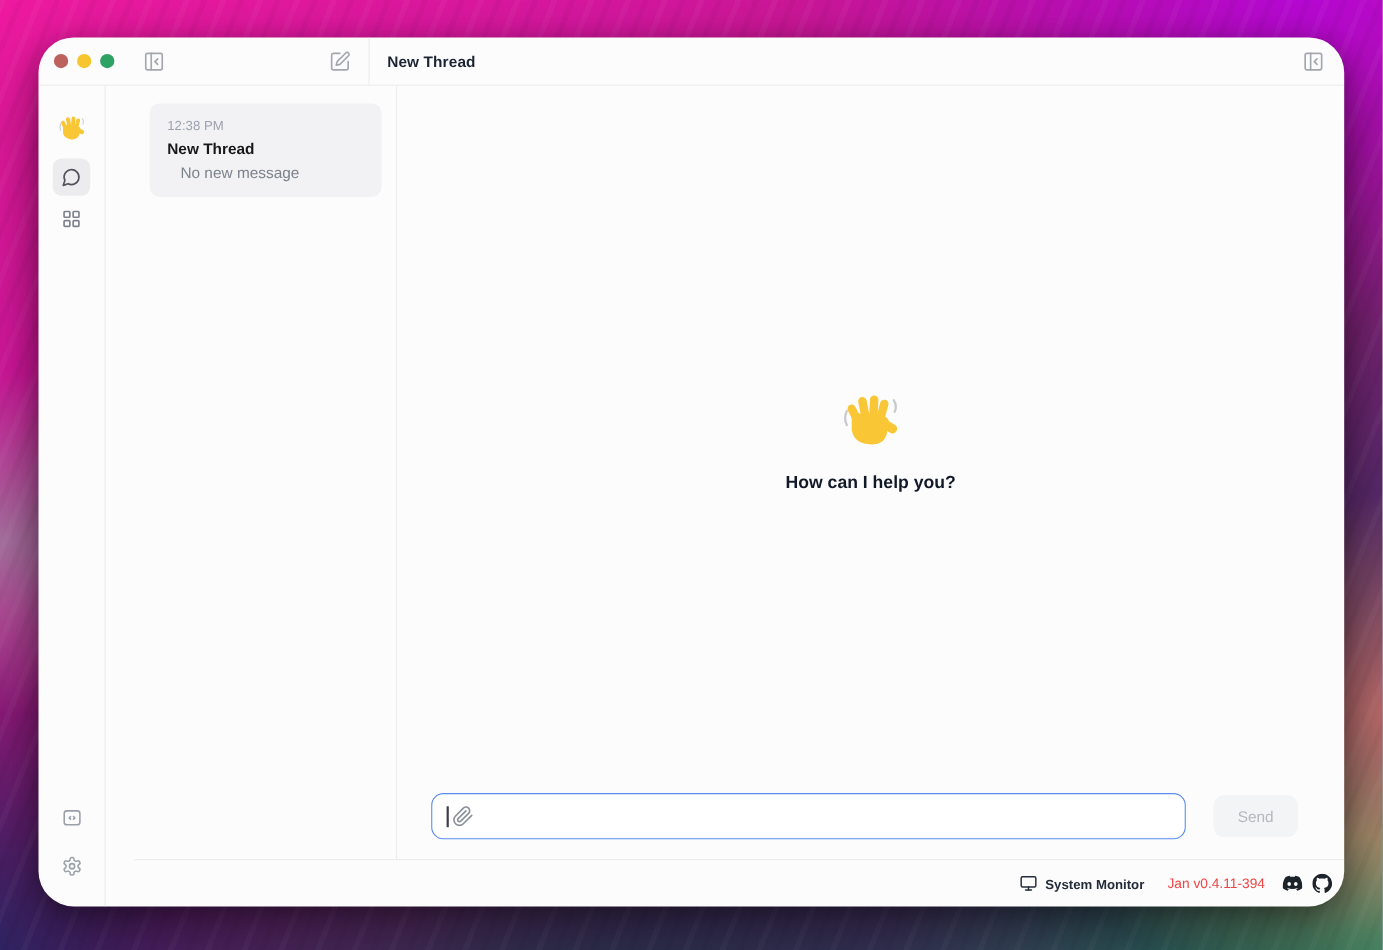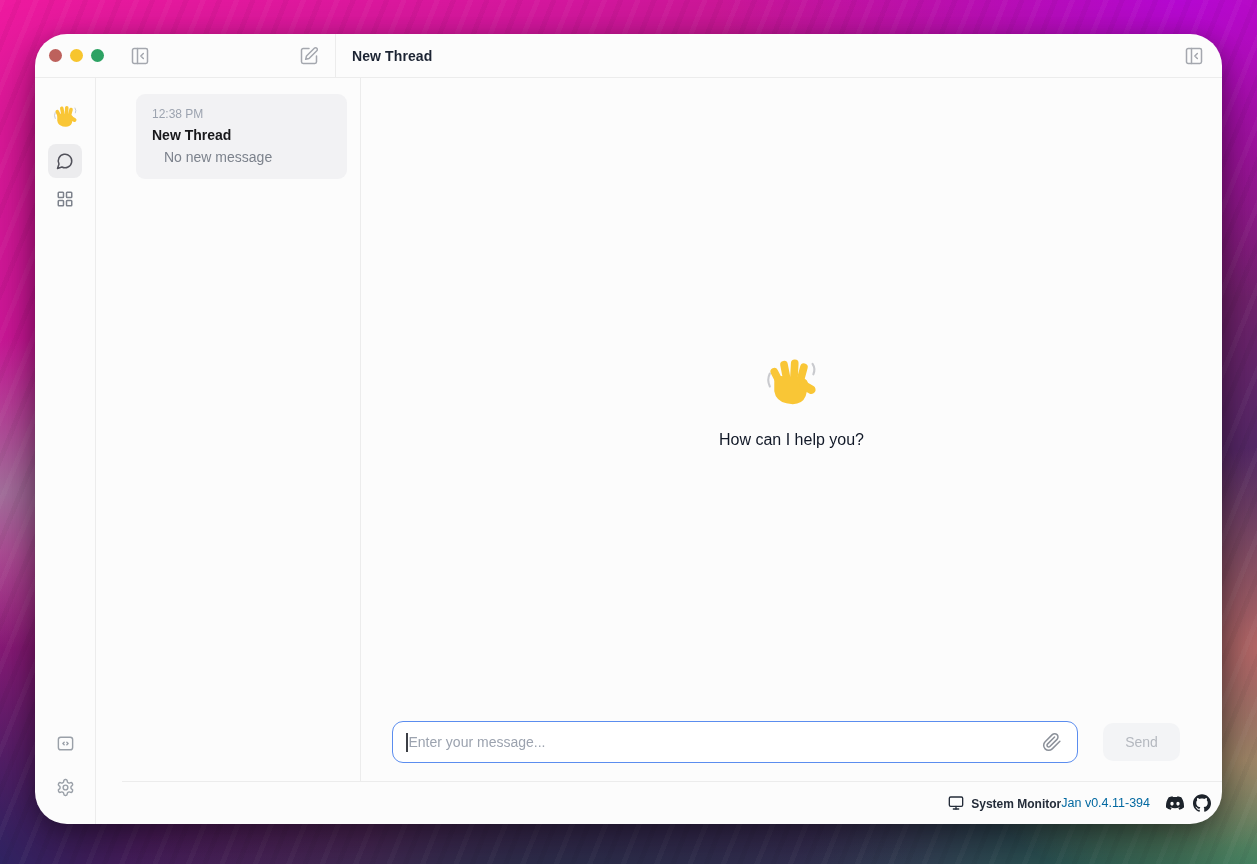--- a/index.html
+++ b/index.html
@@ -88,21 +88,21 @@
     background: #f2f2f4; border-radius: 9px; padding: 13px 16px 14px 16px; cursor: pointer;
   }
   .thread-time { font-size: 12px; color: #9ca3af; }
   .thread-title { font-size: 14px; font-weight: 700; color: #18181b; margin-top: 6px; }
   .thread-sub { font-size: 14px; color: #7c828c; margin-top: 6px; margin-left: 12px; }
 
   
   .main { flex: 1; display: flex; flex-direction: column; min-width: 0; }
   .greeting { flex: 1; display: flex; flex-direction: column; align-items: center; justify-content: center; }
   .greeting-emoji { width: 58px; height: 58px; }
-  .greeting-text { margin-top: 22px; font-size: 16px; font-weight: 400; color: #111827; }
+  .greeting-text { margin-top: 22px; font-size: 16px; font-weight: 700; color: #111827; }
 
   
   .input-row { display: flex; align-items: center; padding: 0 42px 18px 31px; gap: 25px; }
   .chat-input-wrap {
     flex: 1; height: 42px; display: flex; align-items: center;
     border: 1.5px solid #5b8def; border-radius: 11px; background: #ffffff; padding: 0 13px;
     position: relative;
   }
   .caret { width: 1.5px; height: 19px; background: #3c3f45; margin-right: 1px; animation: blink 1.1s step-end infinite; }
   @keyframes blink { 50% { opacity: 0; } }
@@ -119,21 +119,21 @@
   }
 
   
   .footer {
     height: 43px; flex: 0 0 43px; border-top: 1px solid #ececec;
     display: flex; align-items: center; justify-content: flex-end; padding: 0 11px 0 0;
   }
   .sysmon { display: flex; align-items: flex-end; gap: 7px; background: none; border: none; cursor: pointer; color: #242c39; }
   .sysmon svg { width: 16px; height: 16px; }
   .sysmon-label { font-size: 12px; font-weight: 700; color: #242c39; }
-  .version { font-size: 12.5px; color: #0369a1; }
+  .version { font-size: 12.5px; color: #ef4444; margin-left: 21px; }
   .social { display: flex; align-items: center; gap: 9px; margin-left: 16px; }
   .social-btn { background: none; border: none; padding: 0; cursor: pointer; color: #1d232b; display: flex; }
   .social-btn svg { width: 18px; height: 18px; }
 </style>
 </head>
 <body>
 
 <svg width="0" height="0" style="position:absolute">
   <defs>
     <g id="wave-hand">
@@ -240,21 +240,20 @@
         <div class="main">
           <div class="greeting">
             <svg class="greeting-emoji" viewBox="0 0 72 72">
                 <use href="#wave-hand"></use>
               </svg>
             <div class="greeting-text">How can I help you?</div>
           </div>
           <div class="input-row">
             <div class="chat-input-wrap">
               <span class="caret"></span>
-              <input class="chat-input" type="text" placeholder="Enter your message..." style="">
               <button class="icon-btn attach-btn">
                 <svg viewBox="0 0 24 24" fill="none" stroke="currentColor" stroke-width="1.8" stroke-linecap="round" stroke-linejoin="round">
                     <path d="m21.44 11.05-9.19 9.19a6 6 0 0 1-8.49-8.49l8.57-8.57A4 4 0 1 1 18 8.84l-8.59 8.57a2 2 0 0 1-2.83-2.83l8.49-8.48"></path>
                   </svg>
               </button>
             </div>
             <button class="send-btn">Send</button>
           </div>
         </div>
       </div>

